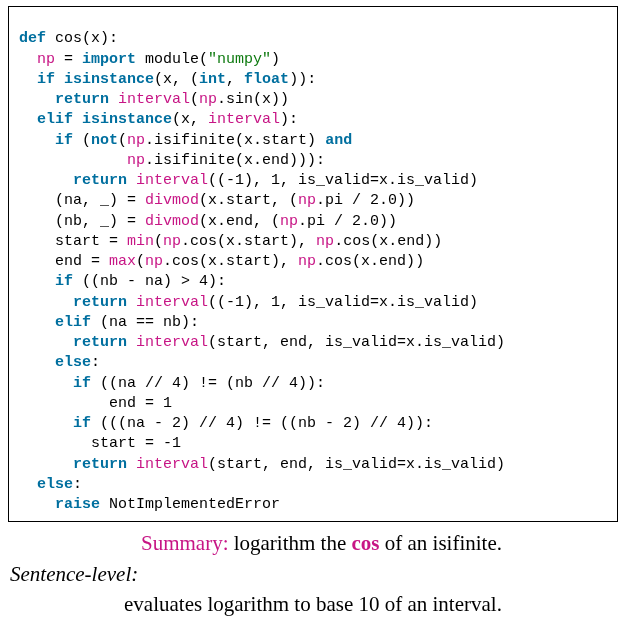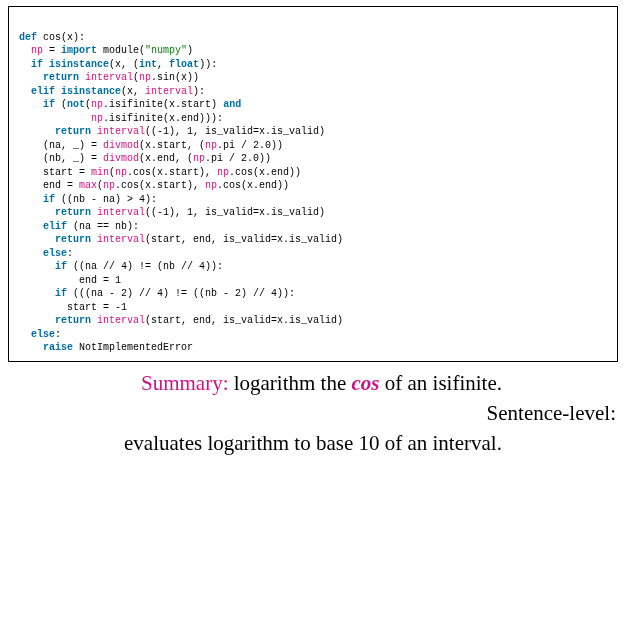--- a/index.html
+++ b/index.html
@@ -9,44 +9,44 @@
     background: #fff;
   }
   body {
     font-family: "Times New Roman", Times, serif;
     font-size: 20px;
     color: #000;
   }
   .codebox {
     margin: 6px 8px 4px 8px;
     border: 1px solid #000;
-    padding: 10px 10px 6px 10px;
+    padding: 2px 10px 6px 10px;
     font-family: "Courier New", Courier, monospace;
-    font-size: 10px;
+    font-size: 15px;
     line-height: 1.35;
     white-space: pre;
     overflow: hidden;
   }
   .k   { color: #006f9f; font-weight: bold; }
   .np  { color: #c71585; }
   .str { color: #0e7a10; }
   .fn  { color: #c71585; }
   .intv{ color: #c71585; }
   .bi  { color: #006f9f; font-weight: bold; }
 
   .captions {
     margin: 6px 10px 0 10px;
     font-family: "Times New Roman", Times, serif;
     font-size: 21px;
     line-height: 1.45;
   }
   .line-summary { text-align: center; }
   .summary-label { color: #c71585; margin-left: 17px; }
-  .cos-em { color: #c71585; font-weight: bold; font-style: italic; }
-  .line-sent-label { text-align: right; }
+  .cos-em { color: #c71585; font-weight: bold; }
+  .line-sent-label { text-align: left; font-style: italic; }
   .line-sent { text-align: center; }
 </style>
 </head>
 <body>
 
 <div class="codebox">
 <span><span class="k">def</span><span> cos(x):</span></span>
 <span><span>  </span><span class="np">np</span><span> = </span><span class="k">import</span><span> module(</span><span class="str">"numpy"</span><span>)</span></span>
 <span><span>  </span><span class="k">if</span><span> </span><span class="k">isinstance</span><span>(x, (</span><span class="bi">int</span><span>, </span><span class="bi">float</span><span>)):</span></span>
 <span><span>    </span><span class="k">return</span><span> </span><span class="intv">interval</span><span>(</span><span class="np">np</span><span>.sin(x))</span></span>

